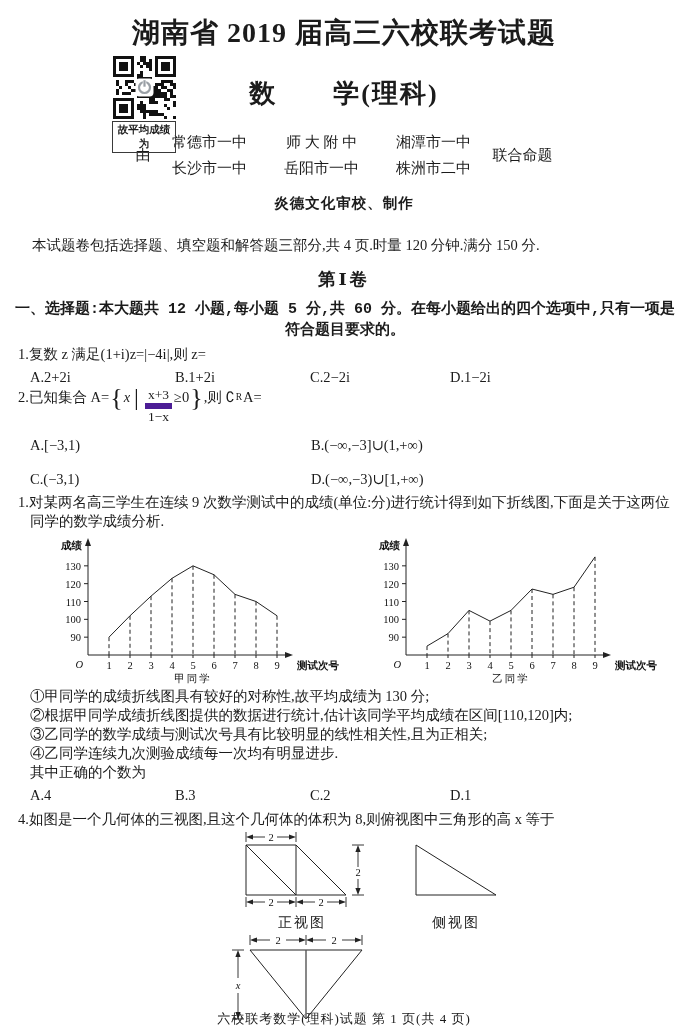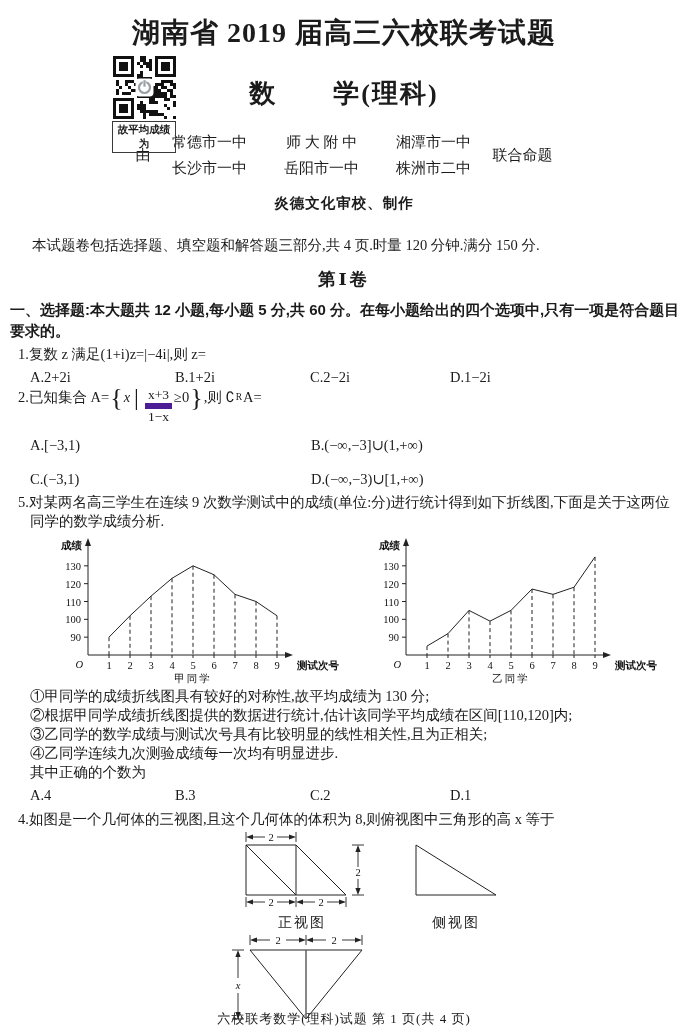--- a/index.html
+++ b/index.html
@@ -18,22 +18,22 @@
   .subject{text-align:center;font-size:26px;font-weight:bold;padding-top:24px;letter-spacing:2px;}
   .commission{display:flex;align-items:center;justify-content:center;gap:16px;margin-top:22px;font-size:15px;}
   .schools{display:grid;grid-template-columns:repeat(3,86px);column-gap:26px;row-gap:7px;text-align:center;}
   .producer{text-align:center;font-family:"Liberation Sans","DejaVu Sans",sans-serif;
             font-weight:bold;font-size:14.5px;margin-top:16px;letter-spacing:1px;}
 
   .intro{font-size:14.5px;margin:20px 12px 0 32px;}
 
   .part-title{text-align:center;font-size:17.5px;font-weight:bold;margin-top:12px;letter-spacing:3px;}
 
-  .section-heading{font-family:Liberation Sans, sans-serif;font-weight:bold;
-                   font-size:15px;line-height:21px;margin:8px 8px 0 10px;}
+  .section-heading{font-family:Liberation Mono, monospace;font-weight:bold;
+                   font-size:15px;line-height:21px;margin:8px 8px 0 10px;text-align:center;}
 
   .q{font-size:14.5px;line-height:19px;}
   .stem{margin:4px 10px 0 18px;padding-left:12px;text-indent:-12px;}
   .options-4{display:grid;grid-template-columns:145px 135px 140px auto;margin-left:30px;margin-top:3px;line-height:21px;}
   .options-2col{display:grid;grid-template-columns:281px auto;row-gap:14px;margin-left:30px;margin-top:5px;line-height:20px;}
 
   .q2stem{display:flex;margin-left:18px;height:42px;}
   .frac{display:inline-block;text-align:center;line-height:1.05;margin:0 2px;font-size:13.5px;}
   .frac .num{display:block;border-bottom:6px solid #4c1d95;padding:0 3px 1px;}
   .frac .den{display:block;padding-top:1px;}
@@ -258,21 +258,21 @@
     </div>
     <div class="options-2col">
       <span>A.[−3,1)</span>
       <span>B.(−∞,−3]∪(1,+∞)</span>
       <span>C.(−3,1)</span>
       <span>D.(−∞,−3)∪[1,+∞)</span>
     </div>
   </div>
 
   <div class="q">
-    <div class="stem">5.对某两名高三学生在连续 9 次数学测试中的成绩(单位:分)进行统计得到如下折线图,下面是关于这两位同学的数学成绩分析.</div>
+    <div class="stem">1.对某两名高三学生在连续 9 次数学测试中的成绩(单位:分)进行统计得到如下折线图,下面是关于这两位同学的数学成绩分析.</div>
     <div class="charts-row">
       <svg class="fig" width="306" height="150" viewBox="0 0 306 150">
           <line x1="42" y1="120" x2="42" y2="9" stroke="#222" stroke-width="1"></line>
           <polygon points="42,3 39,11 45,11" fill="#222"></polygon>
           <line x1="42" y1="120" x2="241" y2="120" stroke="#222" stroke-width="1"></line>
           <polygon points="247,120 239,117 239,123" fill="#222"></polygon>
           <line x1="38" y1="102.16666666666667" x2="42" y2="102.16666666666667" stroke="#222" stroke-width="1"></line>
           <text x="35" y="106.16666666666667" text-anchor="end" font-size="11" fill="#111" font-family="&quot;Liberation Serif&quot;,&quot;DejaVu Serif&quot;,serif">90</text>
           <line x1="38" y1="84.33333333333334" x2="42" y2="84.33333333333334" stroke="#222" stroke-width="1"></line>
           <text x="35" y="88.33333333333334" text-anchor="end" font-size="11" fill="#111" font-family="&quot;Liberation Serif&quot;,&quot;DejaVu Serif&quot;,serif">100</text>

